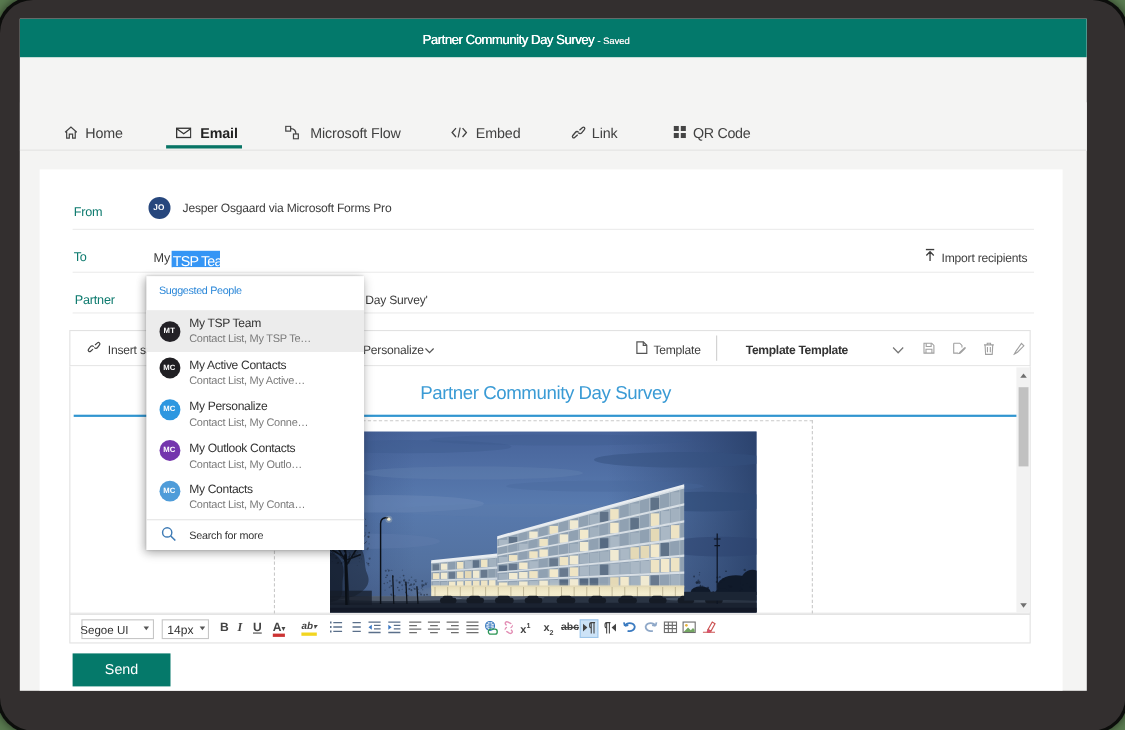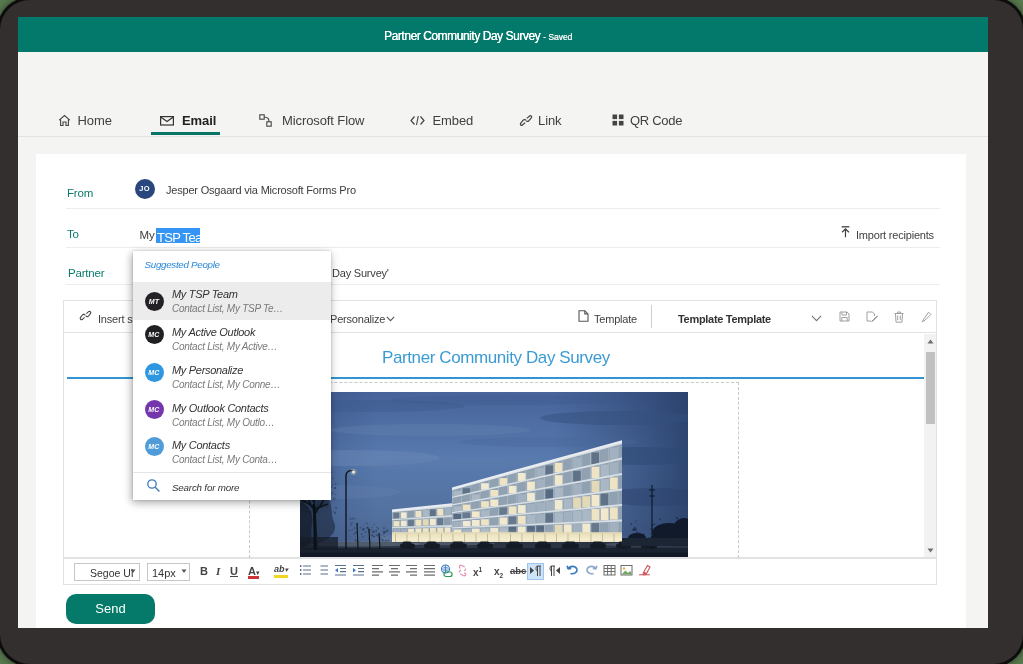--- a/index.html
+++ b/index.html
@@ -631,21 +631,21 @@
   <svg class="abs" style="left:908.5px;top:322px;" width="7" height="5" viewBox="0 0 7 5">
       <path d="M0.5 4.5 L3.5 0.5 L6.5 4.5 Z" fill="#6f6f6f"></path>
     </svg>
   <div class="abs" style="left:907.5px;top:335px;width:9px;height:72px;background:#c1c1c1;"></div>
   <svg class="abs" style="left:908.5px;top:531px;" width="7" height="5" viewBox="0 0 7 5">
       <path d="M0.5 0.5 L3.5 4.5 L6.5 0.5 Z" fill="#6f6f6f"></path>
     </svg>
 
   <div class="abs" style="left:45px;top:541px;width:874px;height:27px;background:#fff;border:1px solid #e2e2e2;"></div>
   <div class="abs" style="left:56px;top:545.5px;width:66px;height:18px;border:1px solid #c6c6c6;background:#fff;"></div>
-  <span class="abs" style="left:72px;top:549.5px;font-size:10.5px;color:#333;text-align:center;">Segoe UI</span>
+  <span class="abs" style="left:55px;top:549.5px;font-size:10.5px;color:#333;text-align:center;">Segoe UI</span>
   <svg class="abs" style="left:112px;top:552px;" width="6" height="5" viewBox="0 0 6 5">
       <path d="M0.5 0.5 L3 4 L5.5 0.5 Z" fill="#555"></path>
     </svg>
   <div class="abs" style="left:129px;top:545.5px;width:43px;height:18px;border:1px solid #c6c6c6;background:#fff;"></div>
   <span class="abs" style="left:134px;top:549.5px;font-size:11px;color:#333;">14px</span>
   <svg class="abs" style="left:163px;top:552px;" width="6" height="5" viewBox="0 0 6 5">
       <path d="M0.5 0.5 L3 4 L5.5 0.5 Z" fill="#555"></path>
     </svg>
   <span class="abs fb" style="left:182px;">B</span>
   <span class="abs fb" style="left:198px;font-style:italic;font-family:'Liberation Serif',serif;">I</span>
@@ -744,33 +744,33 @@
       <rect x="1" y="1.5" width="11" height="9.5" fill="none" stroke="#6d6d6d" stroke-width="1"></rect>
       <circle cx="4" cy="4.5" r="1.2" fill="#e8b23c"></circle>
       <path d="M1.5 10.5 L5.5 6.5 L8 9 L10 7 L11.5 8.5 V10.5 Z" fill="#74a662"></path>
     </svg>
   <svg class="abs fi" style="left:620px;">
       <path d="M5.5 8.5 L9.5 1.5 L12 3 L8.5 9.5 Z" fill="none" stroke="#c55" stroke-width="1.1"></path>
       <path d="M5.5 8.5 L8.5 9.5 L7.8 10.8 H4.8 Z" fill="#e49" stroke="#c55" stroke-width="0.8"></path>
       <path d="M1 10.8 H12" stroke="#c55" stroke-width="1"></path>
     </svg>
 
-  <div class="abs" style="left:48px;top:577px;width:89px;height:30px;background:#05796a;border-radius:10px;color:#fff;font-size:13px;text-align:center;line-height:30px;">Send</div>
-
-  <div class="abs dd" style="left:115px;top:234px;width:198px;height:249px;font-style:italic;">
+  <div class="abs" style="left:48px;top:577px;width:89px;height:30px;background:#05796a;border-radius:0;color:#fff;font-size:13px;text-align:center;line-height:30px;">Send</div>
+
+  <div class="abs dd" style="left:115px;top:234px;width:198px;height:249px;">
     <span class="abs" style="left:11.5px;top:7.5px;font-size:9.8px;color:#2b87d8;letter-spacing:-0.3px;">Suggested People</span>
     <div class="abs" style="left:0;top:31px;width:198px;height:38px;background:#ececec;"></div>
     <div class="av" style="top:40.5px;background:#232126;">MT</div>
     <div class="av" style="top:74px;background:#201f23;">MC</div>
     <div class="av" style="top:112px;background:#2d97e0;">MC</div>
     <div class="av" style="top:149px;background:#7435ad;">MC</div>
     <div class="av" style="top:186px;background:#4f9cd9;">MC</div>
     <span class="dm" style="top:36.5px;">My TSP Team</span>
       <span class="ds" style="top:52px;">Contact List, My TSP Te…</span>
-    <span class="dm" style="top:74.5px;">My Active Outlook</span>
+    <span class="dm" style="top:74.5px;">My Active Contacts</span>
       <span class="ds" style="top:90px;">Contact List, My Active…</span>
     <span class="dm" style="top:112.5px;">My Personalize</span>
       <span class="ds" style="top:128px;">Contact List, My Conne…</span>
     <span class="dm" style="top:150.5px;">My Outlook Contacts</span>
       <span class="ds" style="top:166px;">Contact List, My Outlo…</span>
     <span class="dm" style="top:187.5px;">My Contacts</span>
       <span class="ds" style="top:202.5px;">Contact List, My Conta…</span>
     <div class="abs" style="left:0;top:221px;width:198px;height:1px;background:#e4e4e4;"></div>
     <svg class="abs" style="left:13px;top:227px;" width="15" height="15" viewBox="0 0 15 15">
         <circle cx="6" cy="6" r="4.2" fill="none" stroke="#3e7bb5" stroke-width="1.3"></circle>

